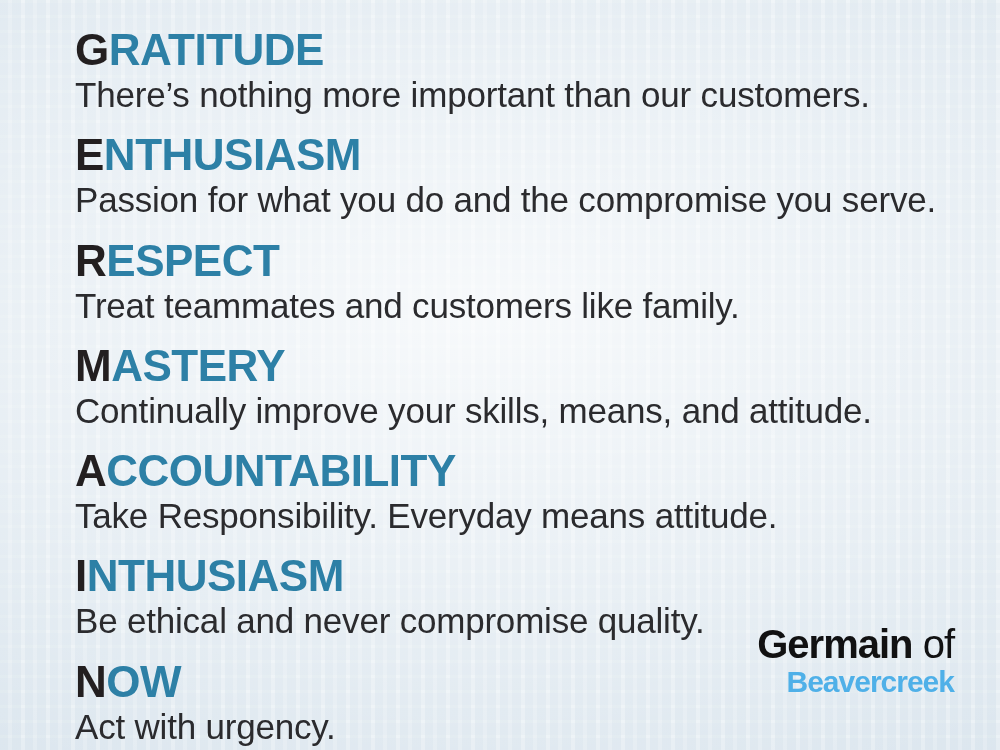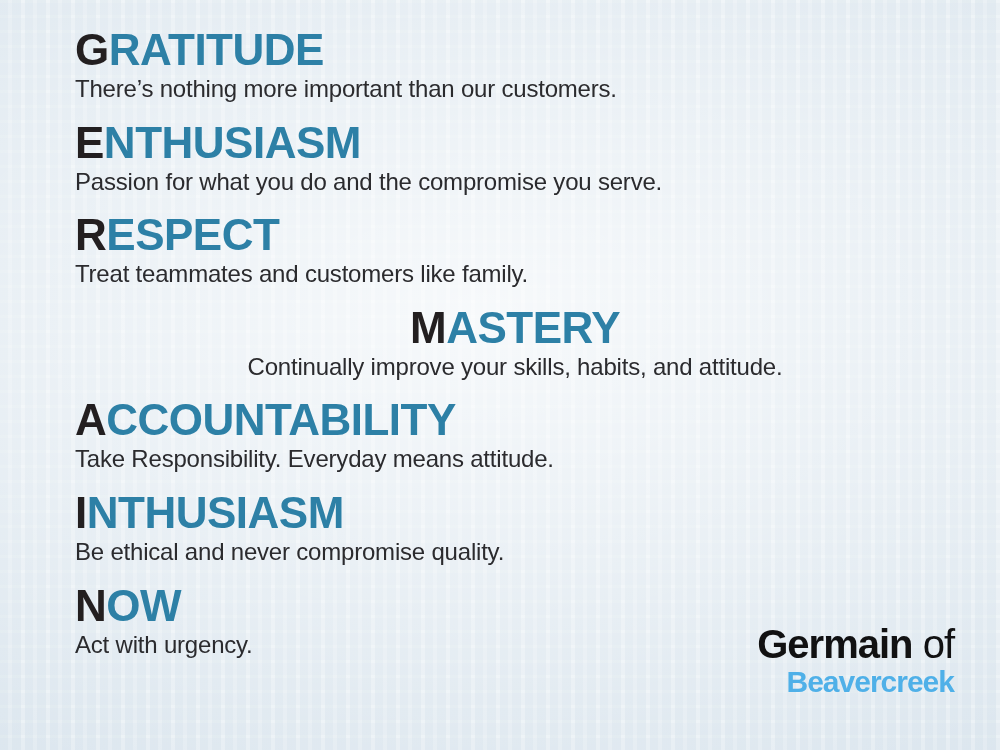--- a/index.html
+++ b/index.html
@@ -79,33 +79,33 @@
     margin: 0 0 3px 0;
     white-space: nowrap;
   }
   .value-heading .initial {
     color: #231f20;
   }
 
   .value-desc {
     font-family: "Liberation Sans", sans-serif;
     font-weight: normal;
-    font-size: 24px;
+    font-size: 35px;
     line-height: 1.15;
     letter-spacing: -0.2px;
     color: #2b2b2e;
     margin: 0;
     white-space: nowrap;
   }
 
   
   #item-0 { margin-bottom: 18px; }
   #item-1 { margin-bottom: 18px; }
   #item-2 { margin-bottom: 18px; }
-  #item-3 { margin-bottom: 18px; text-align: center; }
+  #item-3 { margin-bottom: 18px; }
   #item-4 { margin-bottom: 18px; }
   #item-5 { margin-bottom: 18px; }
   #item-6 { margin-bottom: 0; }
 
   
   #logo {
     position: absolute;
     right: 46px;
     bottom: 53px;
     text-align: right;
@@ -159,21 +159,21 @@
         <div class="value-desc">Passion for what you do and the compromise you serve.</div>
       </div>
 
       <div class="value-item" id="item-2">
         <div class="value-heading"><span class="initial">R</span><span class="rest">ESPECT</span></div>
         <div class="value-desc">Treat teammates and customers like family.</div>
       </div>
 
       <div class="value-item" id="item-3">
         <div class="value-heading"><span class="initial">M</span><span class="rest">ASTERY</span></div>
-        <div class="value-desc">Continually improve your skills, habits, and attitude.</div>
+        <div class="value-desc">Continually improve your skills, means, and attitude.</div>
       </div>
 
       <div class="value-item" id="item-4">
         <div class="value-heading"><span class="initial">A</span><span class="rest">CCOUNTABILITY</span></div>
         <div class="value-desc">Take Responsibility. Everyday means attitude.</div>
       </div>
 
       <div class="value-item" id="item-5">
         <div class="value-heading"><span class="initial">I</span><span class="rest">NTHUSIASM</span></div>
         <div class="value-desc">Be ethical and never compromise quality.</div>

